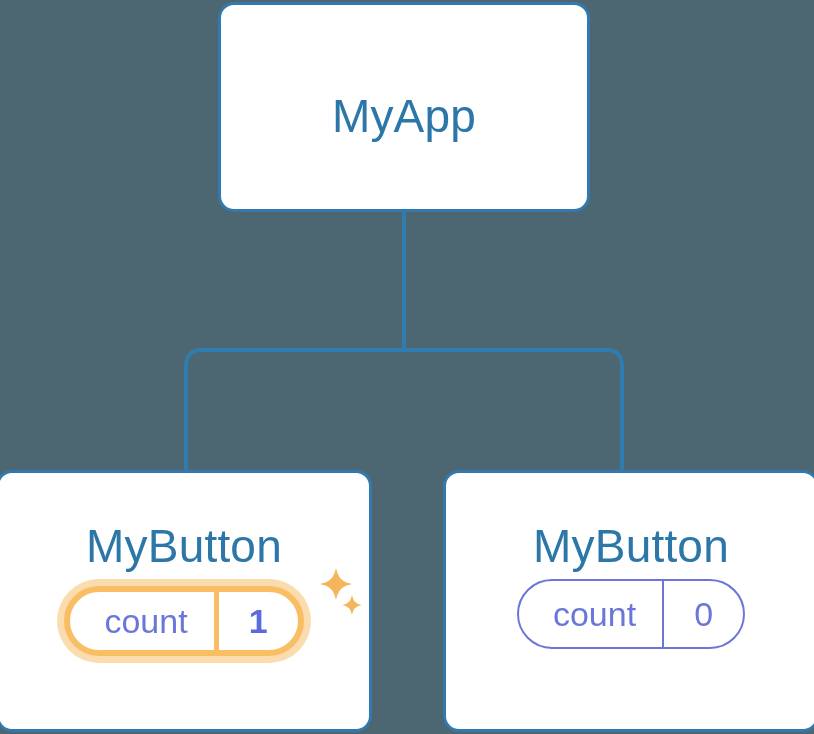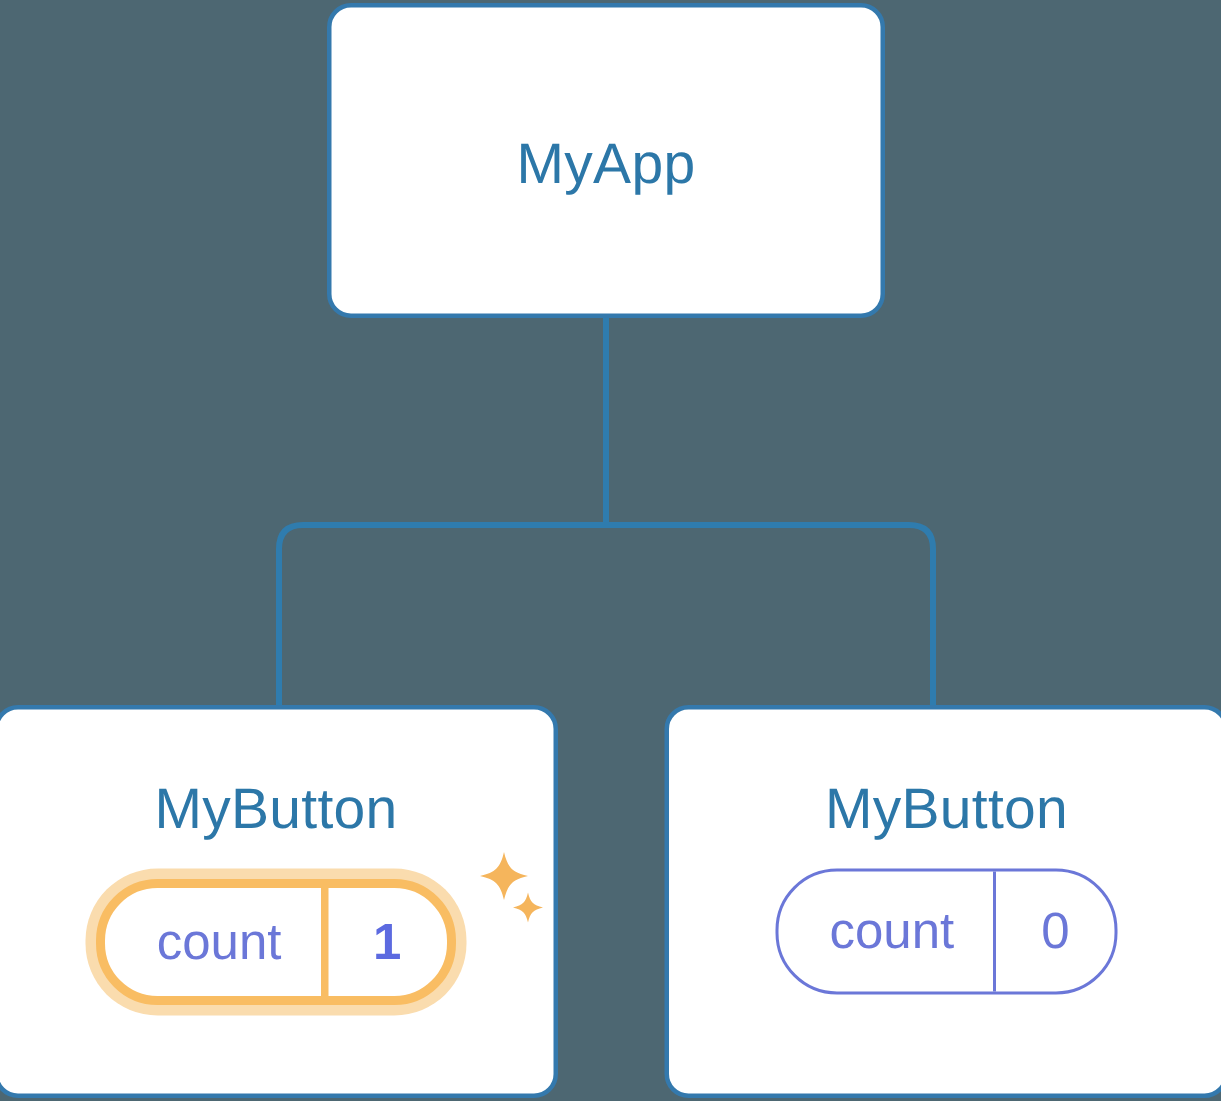--- a/index.html
+++ b/index.html
@@ -59,21 +59,21 @@
     width: 376px;
     height: 262px;
   }
 
   .card-title {
     position: absolute;
     left: 0;
     width: 100%;
     text-align: center;
     color: #2c77a8;
-    font-size: 38px;
+    font-size: 46px;
     font-weight: 400;
     letter-spacing: 0.2px;
     white-space: nowrap;
   }
 
   .card-root .card-title {
     top: 84px;
   }
 
   .card-child-left .card-title  { top: 46px; }
@@ -87,21 +87,21 @@
     width: 100%;
     display: flex;
     justify-content: center;
     align-items: center;
   }
 
   .pill {
     position: relative;
     display: flex;
     align-items: stretch;
-    height: 84px;
+    height: 70px;
     border-radius: 41px;
     box-sizing: border-box;
     background: #ffffff;
   }
 
   .pill-key,
   .pill-val {
     display: flex;
     align-items: center;
     justify-content: center;

